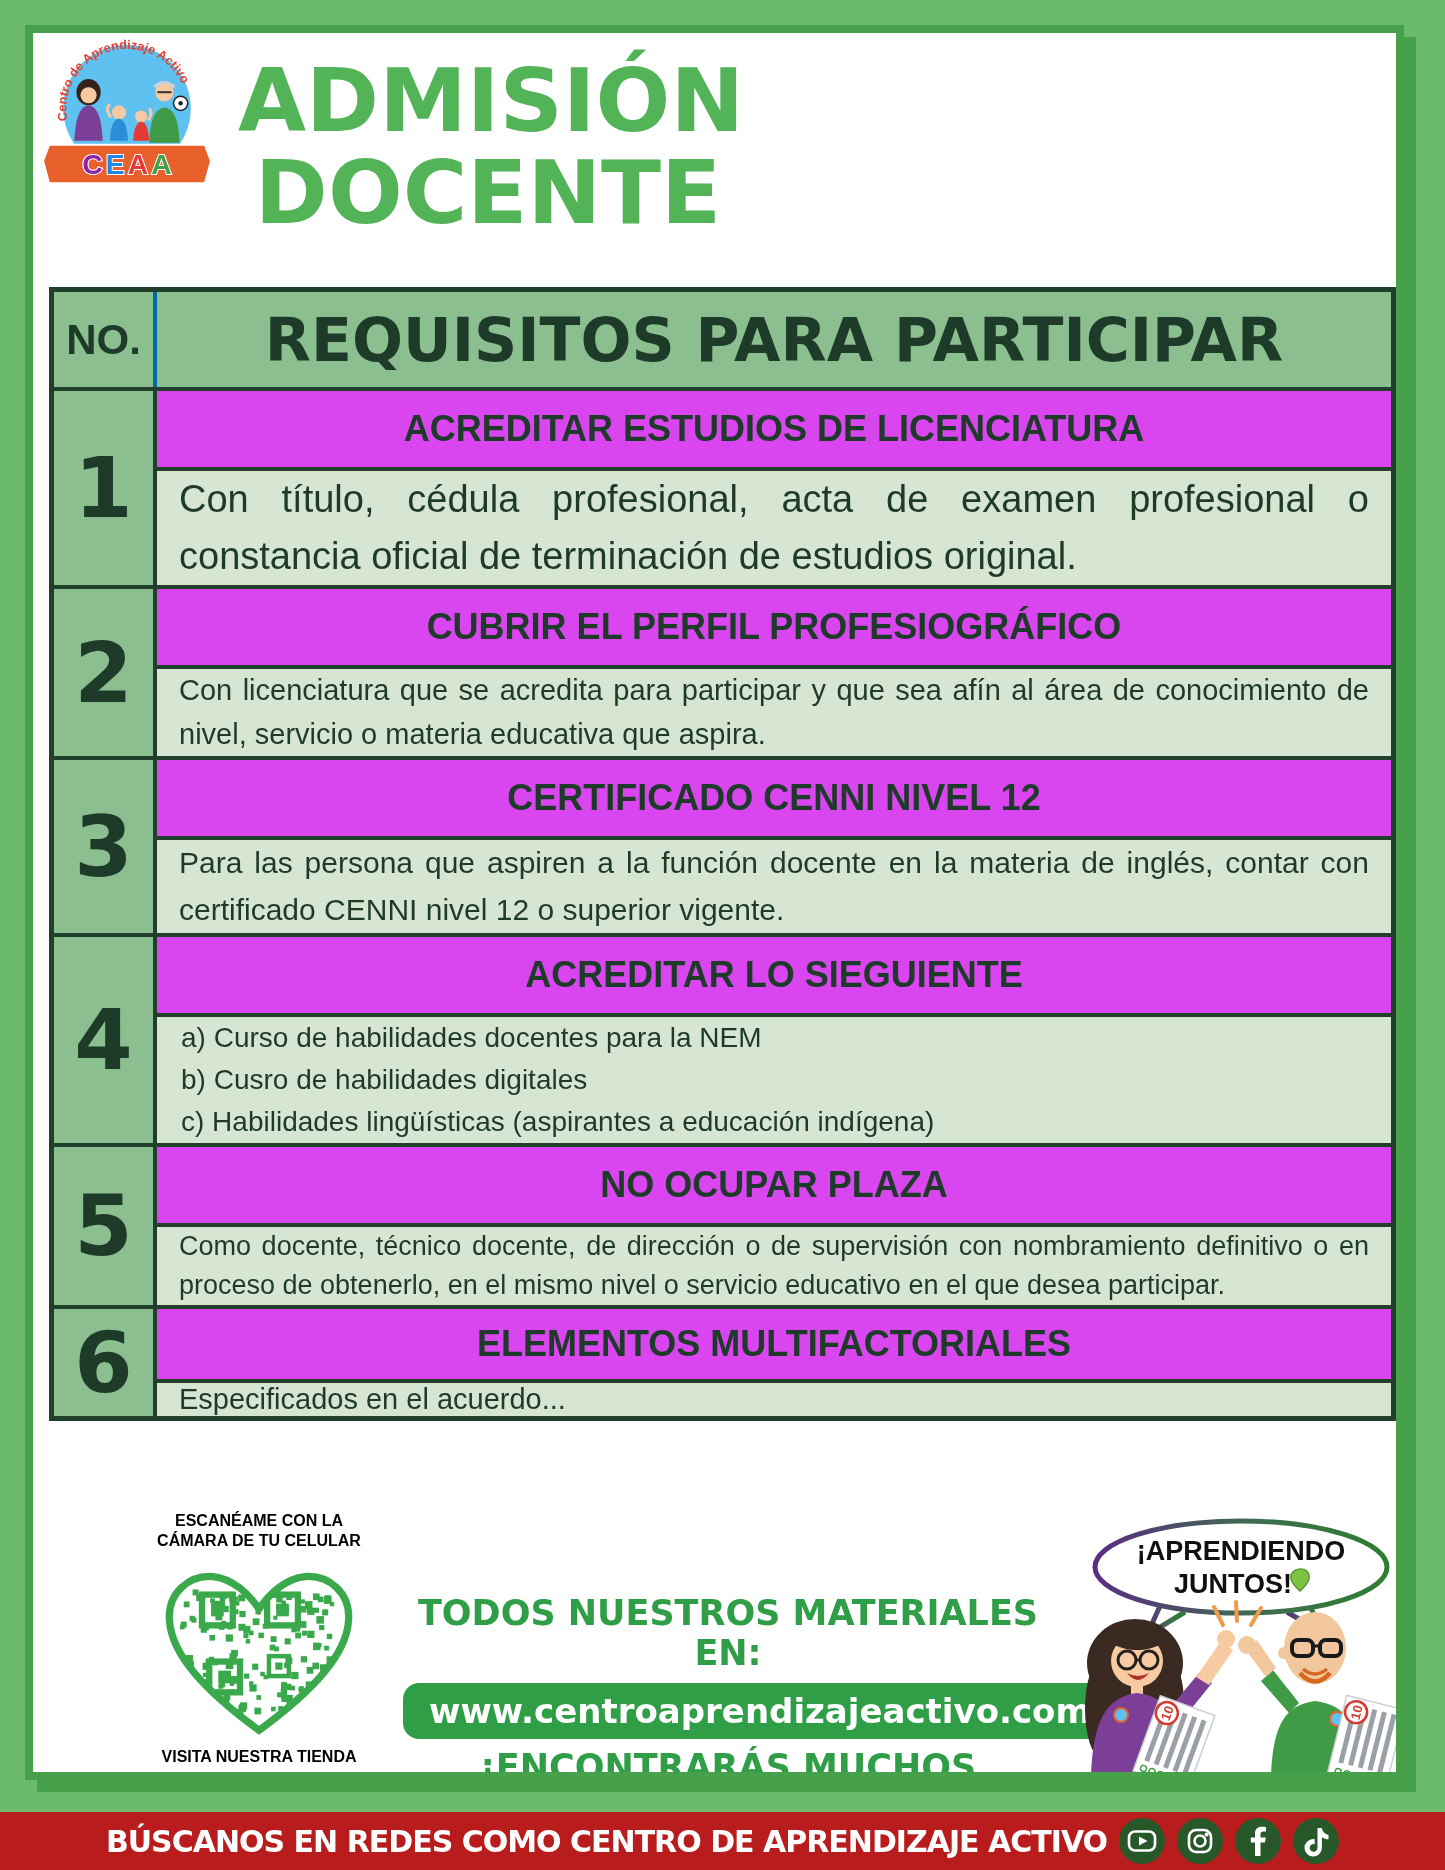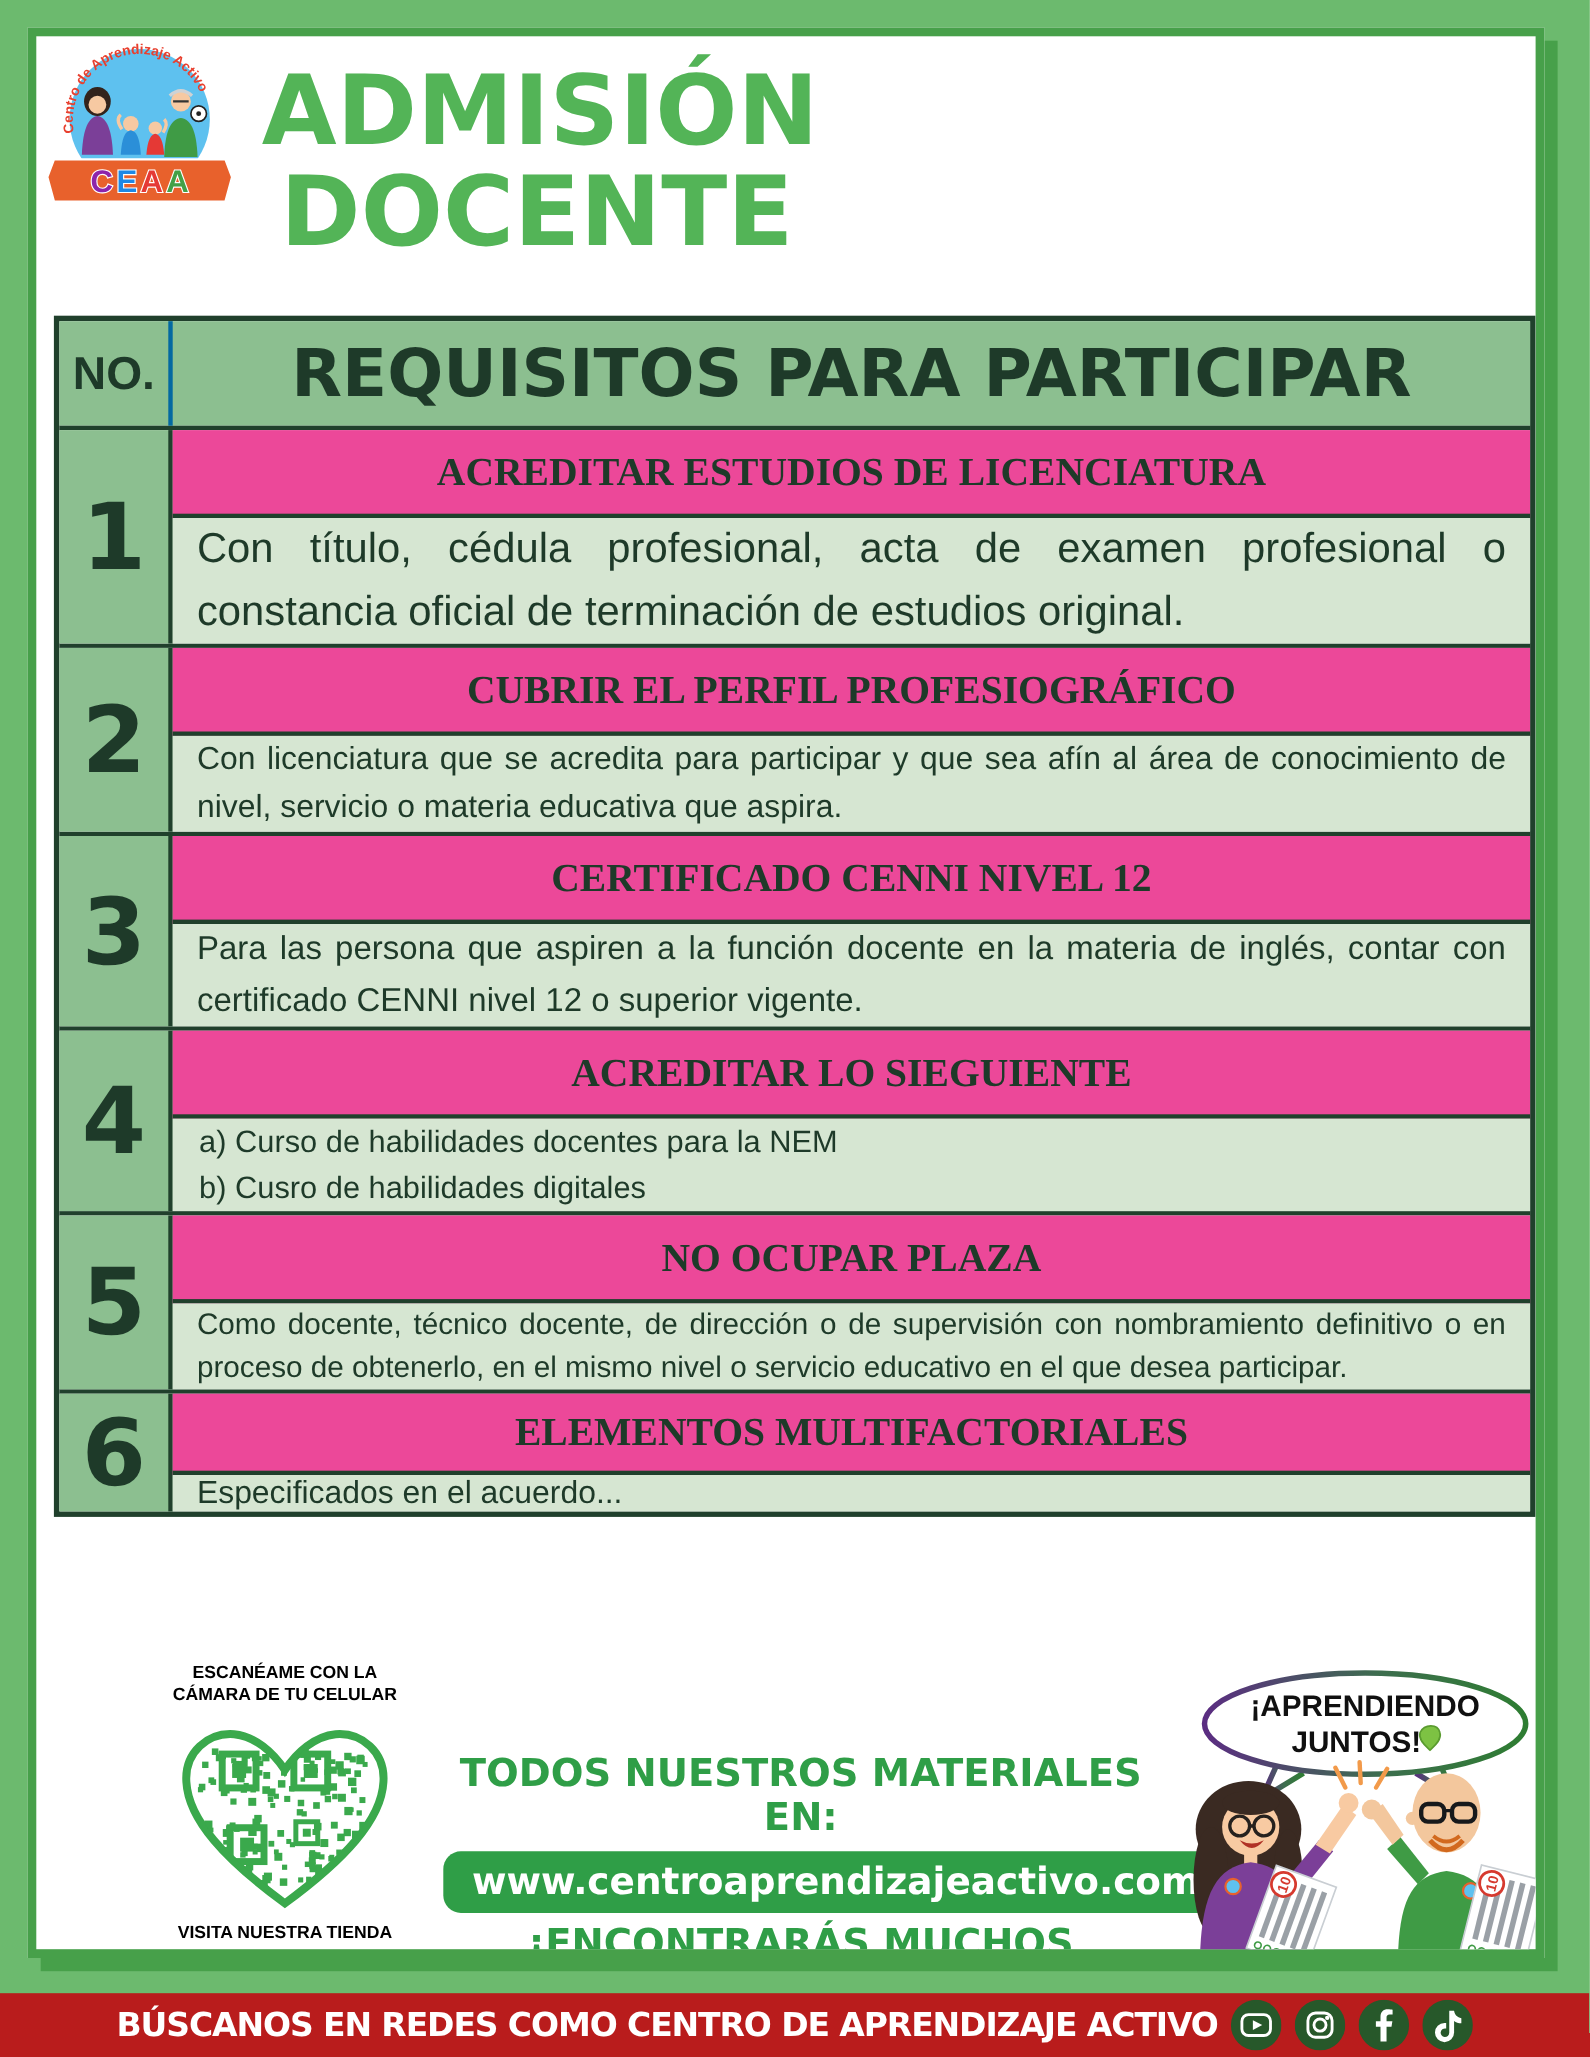--- a/index.html
+++ b/index.html
@@ -21,22 +21,22 @@
   .t-head{display:grid;grid-template-columns:103px 1fr;height:95px;background:#8cbf90;}
   .t-head .no{display:flex;align-items:center;justify-content:center;font-weight:bold;font-size:42px;
               color:#1e3a29;border-right:4px solid #0369a1;}
   .t-head .big{display:flex;align-items:center;justify-content:center;font-family:"DejaVu Sans",sans-serif;
                font-weight:bold;font-size:60px;color:#1e3a29;letter-spacing:0px;}
   .t-row{display:grid;grid-template-columns:103px 1fr;border-top:4px solid #20402c;}
   .t-row .num{display:flex;align-items:center;justify-content:center;background:#8cbf90;
               border-right:4px solid #20402c;font-family:"DejaVu Sans",sans-serif;
               font-weight:bold;font-size:84px;color:#1e3a29;}
   .t-row .content{display:flex;flex-direction:column;}
-  .row-title{background:#ec4899;display:flex;align-items:center;justify-content:center;
-             font-family:Liberation Serif, serif;font-weight:bold;font-size:36px;color:#1e3a29;
+  .row-title{background:#d946ef;display:flex;align-items:center;justify-content:center;
+             font-family:Liberation Sans, sans-serif;font-weight:bold;font-size:36px;color:#1e3a29;
              border-bottom:4px solid #20402c;}
   .row-desc{background:#d6e6d2;flex:1;display:flex;align-items:center;color:#1e3a29;}
   .row-desc p{margin:0;padding:0 22px;width:100%;box-sizing:border-box;}
   .just{text-align:justify;}
   .row-desc ul{list-style:none;margin:0;padding:0 24px;font-size:28px;line-height:1.5;}
 
   
   .qr-block{position:absolute;left:58px;top:1478px;width:336px;text-align:center;}
   .qr-label{color:#000000;font-weight:bold;font-size:16px;line-height:1.25;}
   .promo{position:absolute;left:370px;top:1560px;width:650px;text-align:center;}
@@ -134,20 +134,21 @@
       </div>
 
       <div class="t-row">
         <div class="num">4</div>
         <div class="content">
           <div class="row-title" style="height:76px">ACREDITAR LO SIEGUIENTE</div>
           <div class="row-desc" style="height:116px">
             <ul>
               <li>a)  Curso de habilidades docentes para la NEM</li>
               <li>b)  Cusro de habilidades digitales</li>
+              <li>c)  Habilidades lingüísticas (aspirantes a educación indígena)</li>
             </ul>
           </div>
         </div>
       </div>
 
       <div class="t-row">
         <div class="num">5</div>
         <div class="content">
           <div class="row-title" style="height:76px">NO OCUPAR PLAZA</div>
           <div class="row-desc" style="height:116px">

